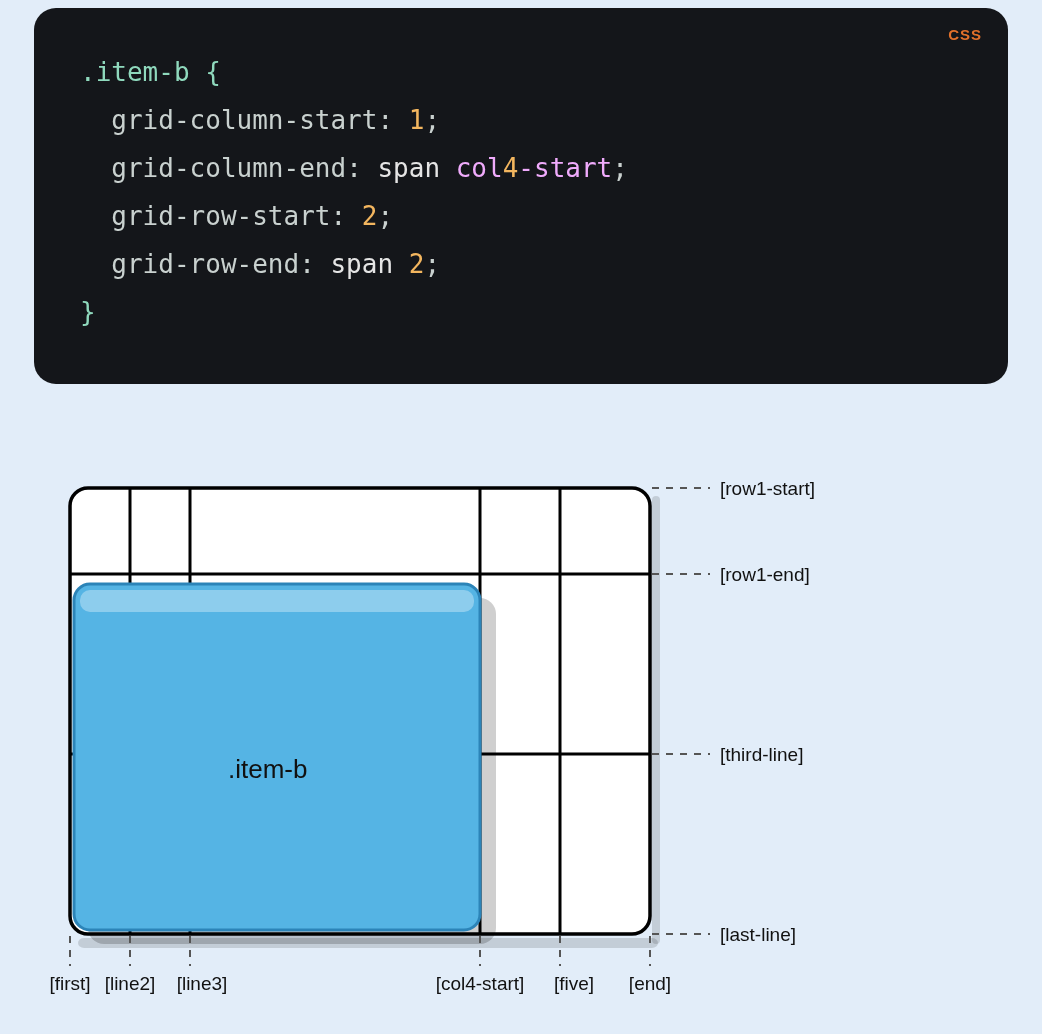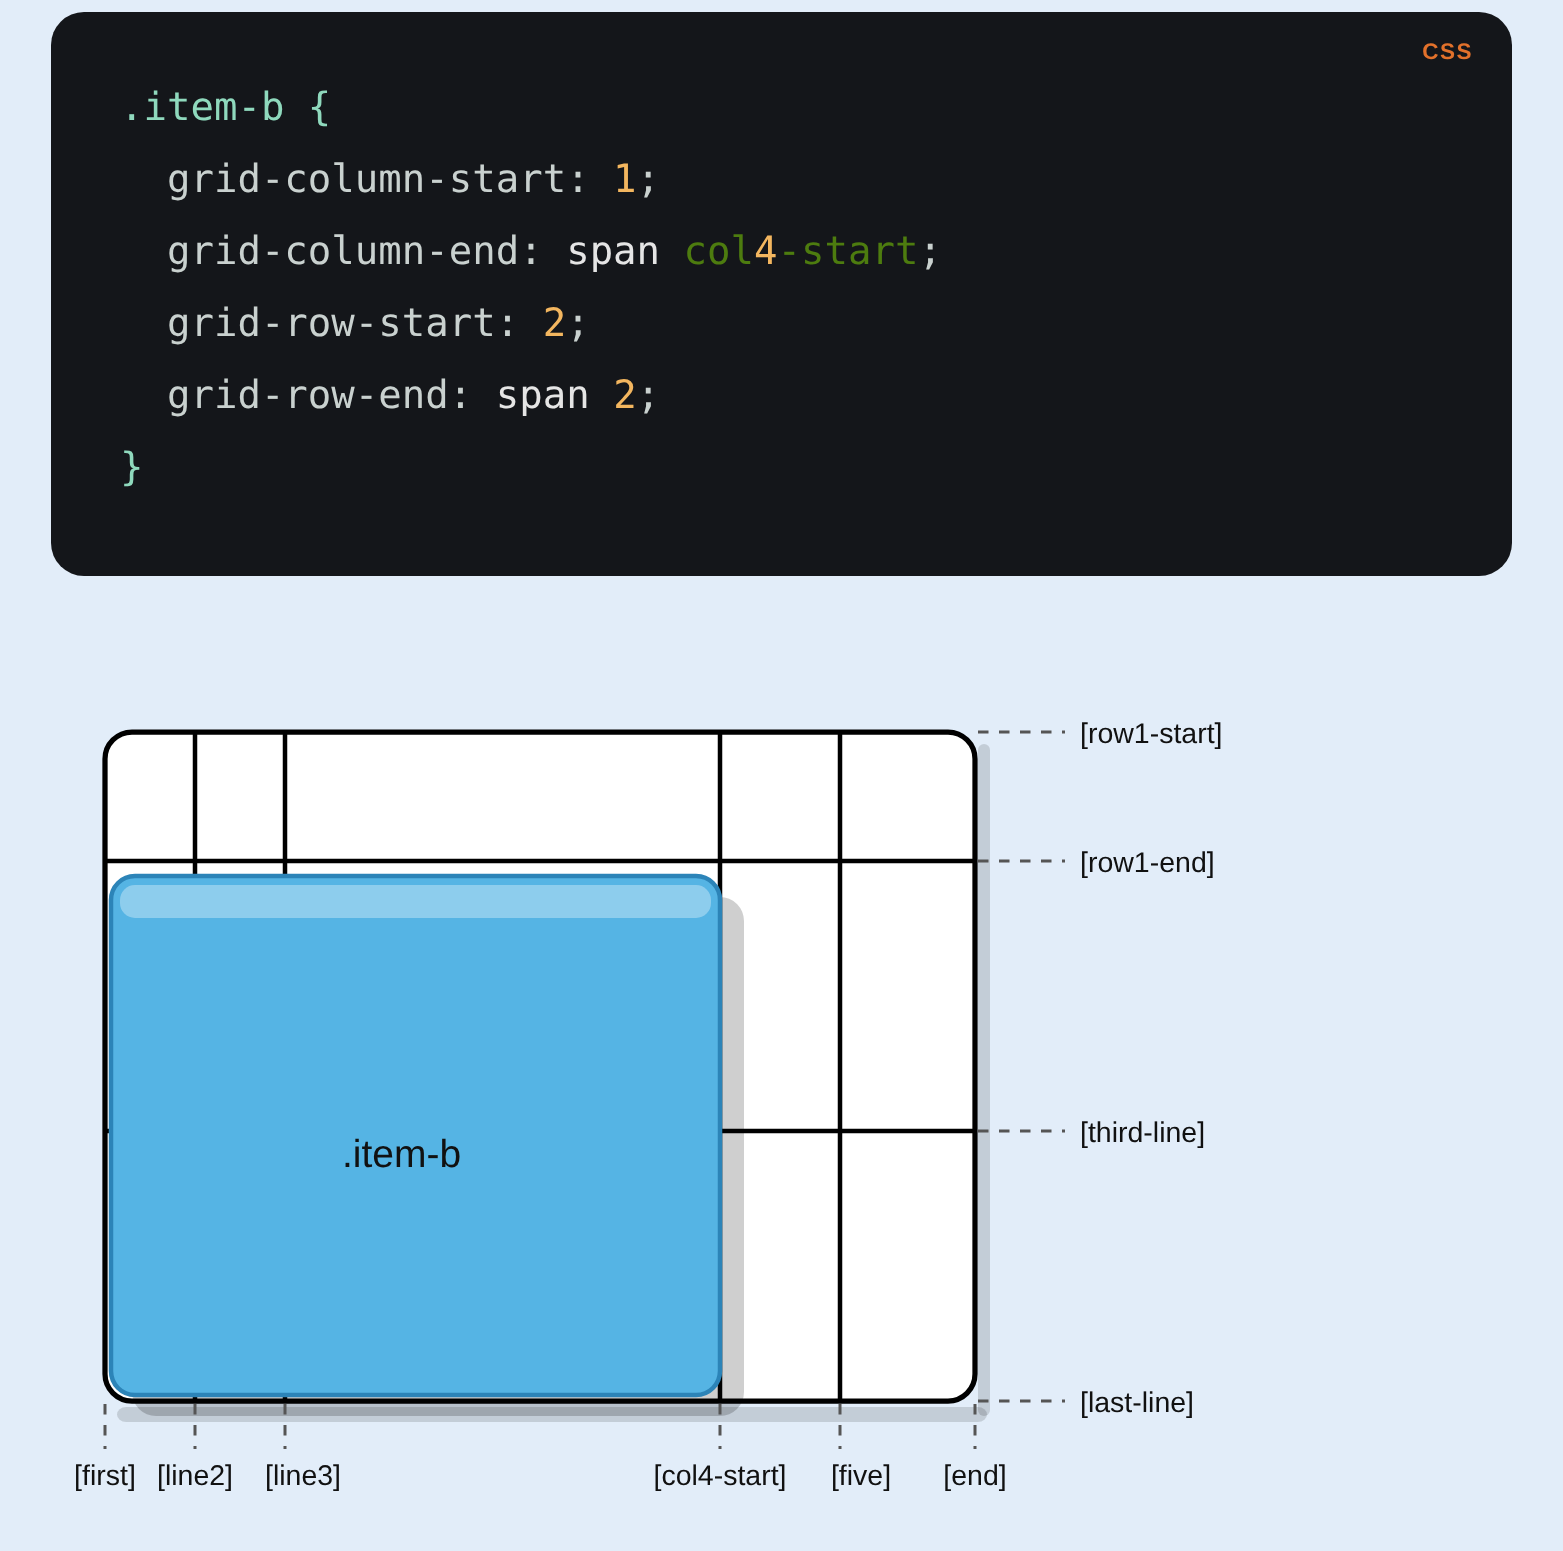--- a/index.html
+++ b/index.html
@@ -45,21 +45,21 @@
     line-height: 1.85;
     color: #c9d1cf;
     white-space: pre;
   }
   .sel   { color: #8fd9bd; }
   .brace { color: #8fd9bd; }
   .prop  { color: #c9d1cf; margin-top: 44px; }
   .colon { color: #c9d1cf; }
   .num   { color: #f3b65f; }
   .kw    { color: #e5e5e5; }
-  .ident { color: #4d7c0f; }
+  .ident { color: #f0abfc; }
   .semi  { color: #c9d1cf; }
   .four  { color: #f3b65f; }
 
   
   .diagram {
     position: absolute;
     left: 30px;
     top: 468px;
     width: 1000px;
     height: 560px;

